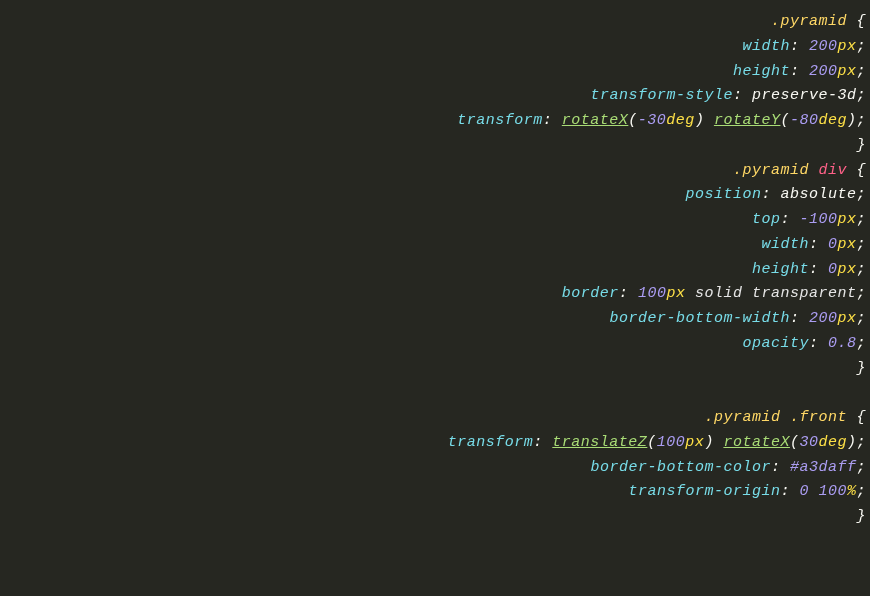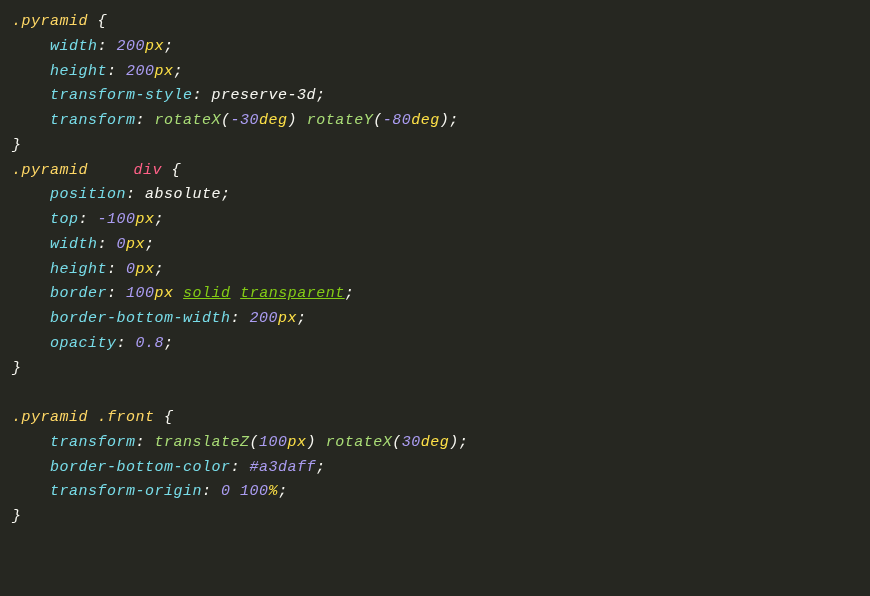--- a/index.html
+++ b/index.html
@@ -8,33 +8,34 @@
     background: #262721;
     font-family: "Consolas", "Monaco", "Courier New", monospace;
     font-size: 15px;
     font-style: italic;
     line-height: 1.65;
     width: 870px;
     height: 596px;
     overflow: hidden;
   }
   .editor {
-    padding: 10px 12px;
+    padding: 10px 4px;
     white-space: pre;
     letter-spacing: 0.5px;
+    text-align: right;
   }
   .line {
     display: block;
     min-height: 1.65em;
   }
   .sel      { color: #ffd866; }  
-  .tag      { color: #ff6188; margin-left: 36px; }  
+  .tag      { color: #ff6188; }  
   .prop     { color: #78dce8; margin-top: 16px; }  
   .punct    { color: #f8f8f2; }  
   .num      { color: #ab9df2; }  
   .unit     { color: #fde047; }  
-  .kw       { color: #84cc16; text-decoration: underline; }  
-  .func     { color: #a9dc76; }
+  .kw       { color: #e5e5e5; }  
+  .func     { color: #a9dc76; text-decoration: underline; }
 </style>
 </head>
 <body>
 
 <div class="editor" id="editor"><span class="line"><span class="sel">.pyramid</span><span class="punct"> {</span></span><span class="line"><span>    </span><span class="prop">width</span><span class="punct">: </span><span class="num">200</span><span class="unit">px</span><span class="punct">;</span></span><span class="line"><span>    </span><span class="prop">height</span><span class="punct">: </span><span class="num">200</span><span class="unit">px</span><span class="punct">;</span></span><span class="line"><span>    </span><span class="prop">transform-style</span><span class="punct">: </span><span class="punct">preserve-3d</span><span class="punct">;</span></span><span class="line"><span>    </span><span class="prop">transform</span><span class="punct">: </span><span class="func">rotateX</span><span class="punct">(</span><span class="num">-30</span><span class="unit">deg</span><span class="punct">)</span><span class="punct"> </span><span class="func">rotateY</span><span class="punct">(</span><span class="num">-80</span><span class="unit">deg</span><span class="punct">)</span><span class="punct">;</span></span><span class="line"><span class="punct">}</span></span><span class="line"><span class="sel">.pyramid</span><span class="punct"> </span><span class="tag">div</span><span class="punct"> {</span></span><span class="line"><span>    </span><span class="prop">position</span><span class="punct">: </span><span class="punct">absolute</span><span class="punct">;</span></span><span class="line"><span>    </span><span class="prop">top</span><span class="punct">: </span><span class="num">-100</span><span class="unit">px</span><span class="punct">;</span></span><span class="line"><span>    </span><span class="prop">width</span><span class="punct">: </span><span class="num">0</span><span class="unit">px</span><span class="punct">;</span></span><span class="line"><span>    </span><span class="prop">height</span><span class="punct">: </span><span class="num">0</span><span class="unit">px</span><span class="punct">;</span></span><span class="line"><span>    </span><span class="prop">border</span><span class="punct">: </span><span class="num">100</span><span class="unit">px</span><span class="punct"> </span><span class="kw">solid</span><span class="punct"> </span><span class="kw">transparent</span><span class="punct">;</span></span><span class="line"><span>    </span><span class="prop">border-bottom-width</span><span class="punct">: </span><span class="num">200</span><span class="unit">px</span><span class="punct">;</span></span><span class="line"><span>    </span><span class="prop">opacity</span><span class="punct">: </span><span class="num">0.8</span><span class="punct">;</span></span><span class="line"><span class="punct">}</span></span><span class="line"></span><span class="line"><span class="sel">.pyramid</span><span class="punct"> </span><span class="sel">.front</span><span class="punct"> {</span></span><span class="line"><span>    </span><span class="prop">transform</span><span class="punct">: </span><span class="func">translateZ</span><span class="punct">(</span><span class="num">100</span><span class="unit">px</span><span class="punct">)</span><span class="punct"> </span><span class="func">rotateX</span><span class="punct">(</span><span class="num">30</span><span class="unit">deg</span><span class="punct">)</span><span class="punct">;</span></span><span class="line"><span>    </span><span class="prop">border-bottom-color</span><span class="punct">: </span><span class="num">#a3daff</span><span class="punct">;</span></span><span class="line"><span>    </span><span class="prop">transform-origin</span><span class="punct">: </span><span class="num">0</span><span class="punct"> </span><span class="num">100</span><span class="unit">%</span><span class="punct">;</span></span><span class="line"><span class="punct">}</span></span></div>
 
 </body></html>

